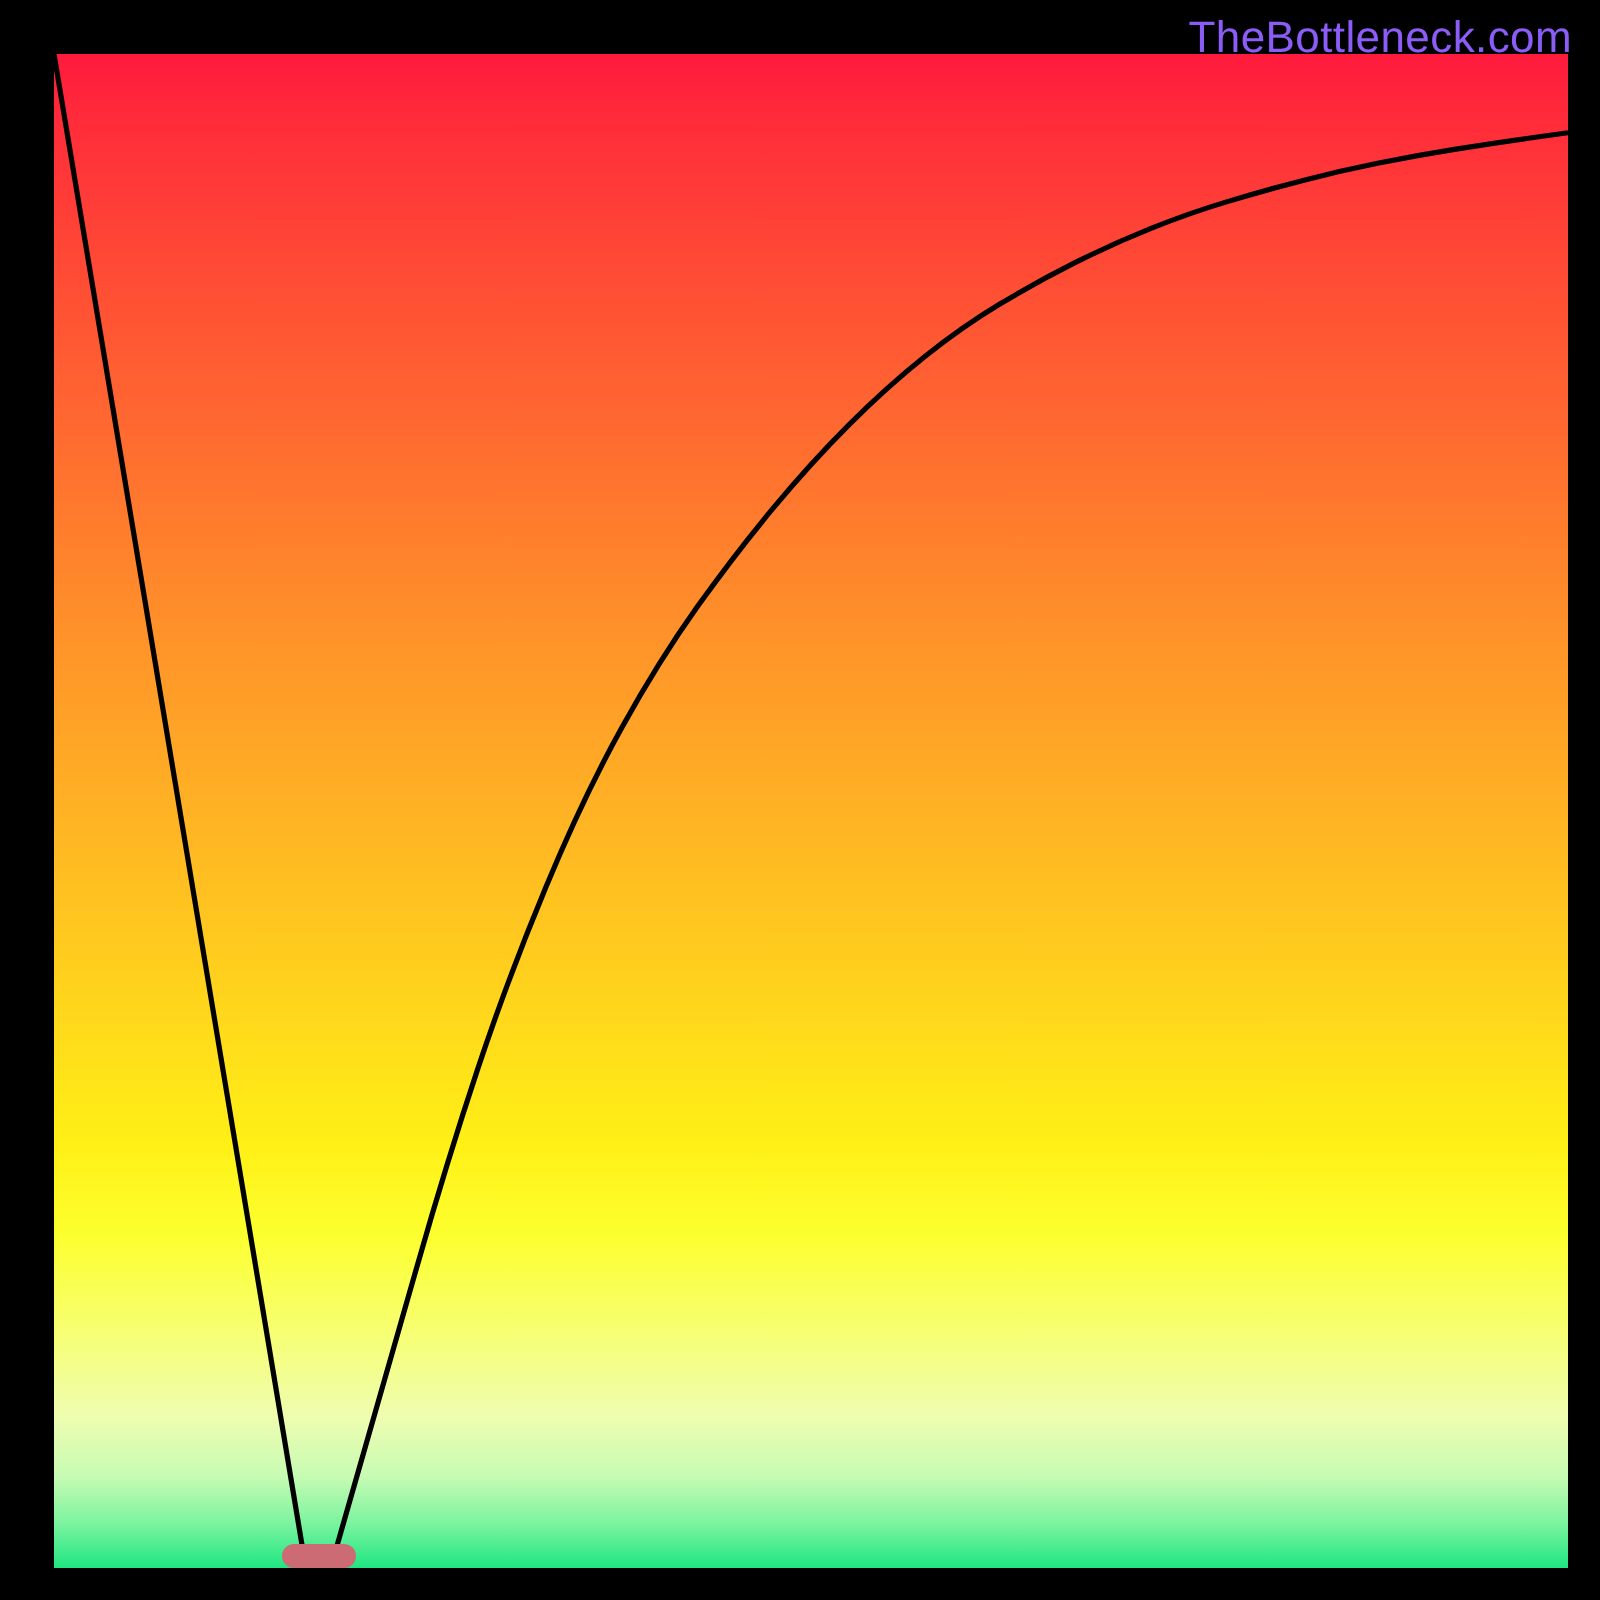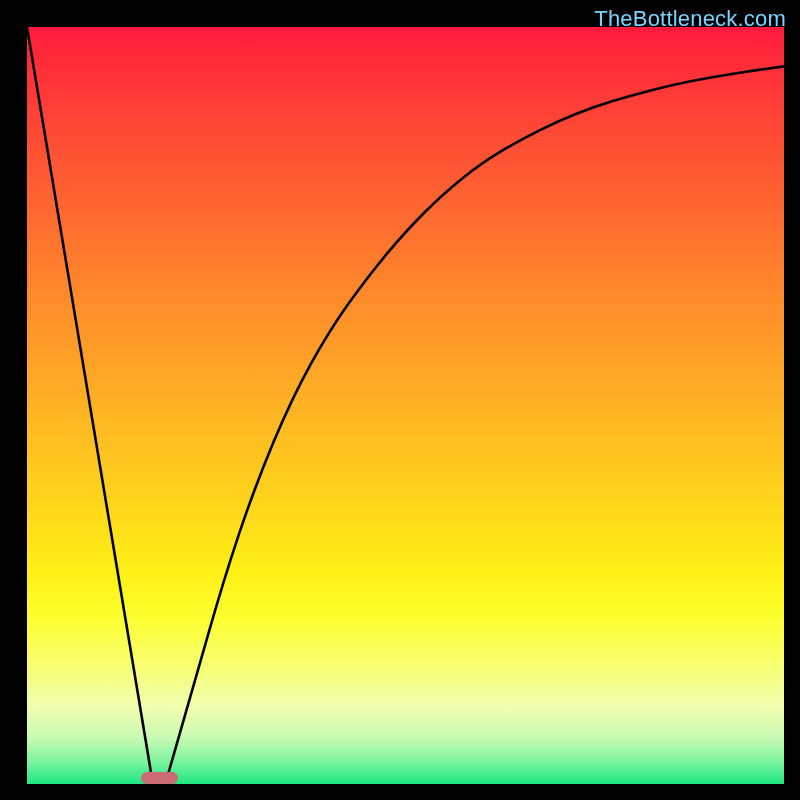--- a/index.html
+++ b/index.html
@@ -39,21 +39,21 @@
       #effdb0 90%,
       #c6fbb3 94%,
       #7df49f 97%,
       #1fe682 100%
     );
   }
   .watermark {
     position: absolute;
     top: 6px;
     right: 14px;
-    color: #7dd3fc;
+    color: #8b5cf6;
     font-size: 22px;
     letter-spacing: 0.2px;
     font-weight: 400;
     user-select: none;
   }
   svg.curves {
     position: absolute;
     left: 0;
     top: 0;
     width: 757px;

